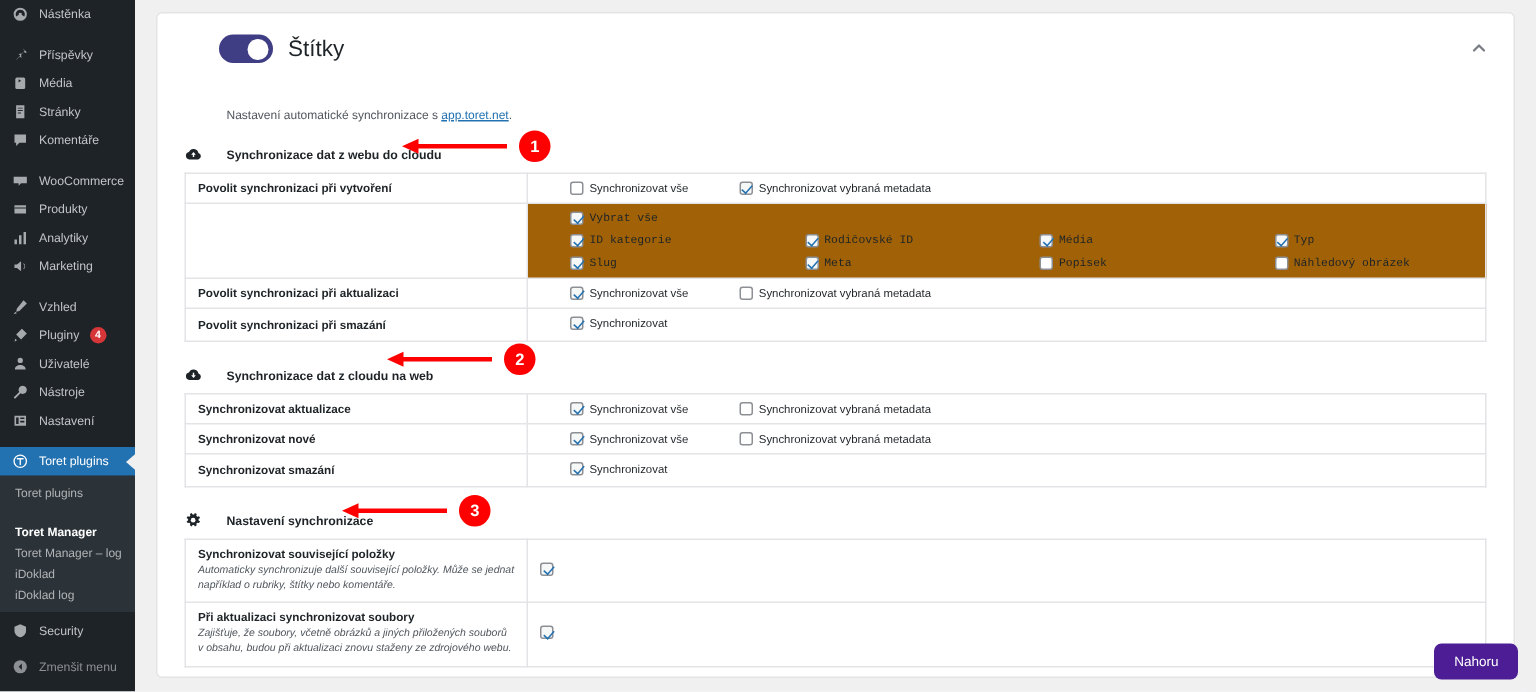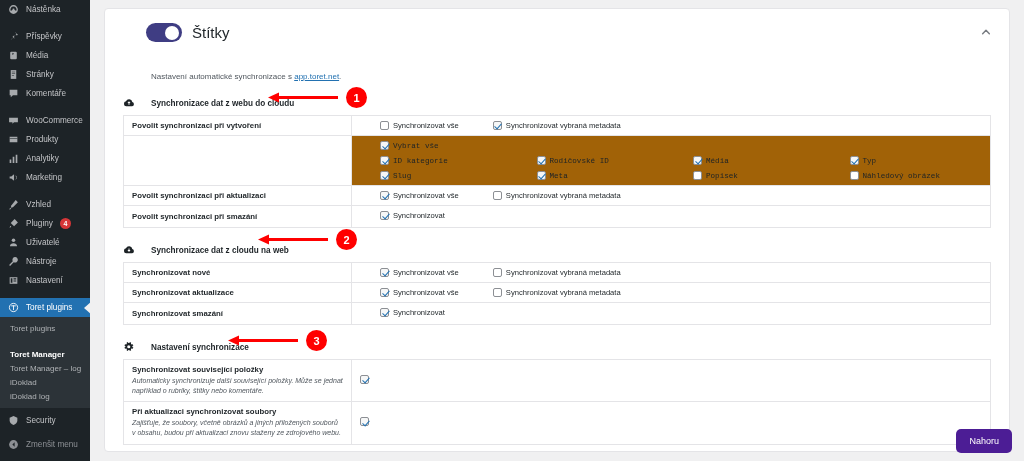--- a/index.html
+++ b/index.html
@@ -453,36 +453,36 @@
               <path d="M15.5 6.3A5.5 5.5 0 005 5.2 4.2 4.2 0 005.3 13.5h9.9a3.7 3.7 0 00.3-7.2z"></path>
               <path fill="#fff" d="M10 11.2l-2.6-3h1.8V5.6h1.6v2.6h1.8z"></path>
             </svg>
         </span>
         <span class="section-title">Synchronizace dat z cloudu na web</span>
       </div>
 
       <table class="grid">
         <tbody>
             <tr>
-          <td class="lbl">Synchronizovat nové</td>
+          <td class="lbl">Synchronizovat aktualizace</td>
           <td class="val">
             <div class="cb-row">
               <label class="cb">
                 <span class="box checked"></span>
                 <span>Synchronizovat vše</span>
               </label>
               <label class="cb">
                 <span class="box"></span>
                 <span>Synchronizovat vybraná metadata</span>
               </label>
             </div>
           </td>
         </tr>
         <tr>
-          <td class="lbl">Synchronizovat aktualizace</td>
+          <td class="lbl">Synchronizovat nové</td>
           <td class="val">
             <div class="cb-row">
               <label class="cb">
                 <span class="box checked"></span>
                 <span>Synchronizovat vše</span>
               </label>
               <label class="cb">
                 <span class="box"></span>
                 <span>Synchronizovat vybraná metadata</span>
               </label>

